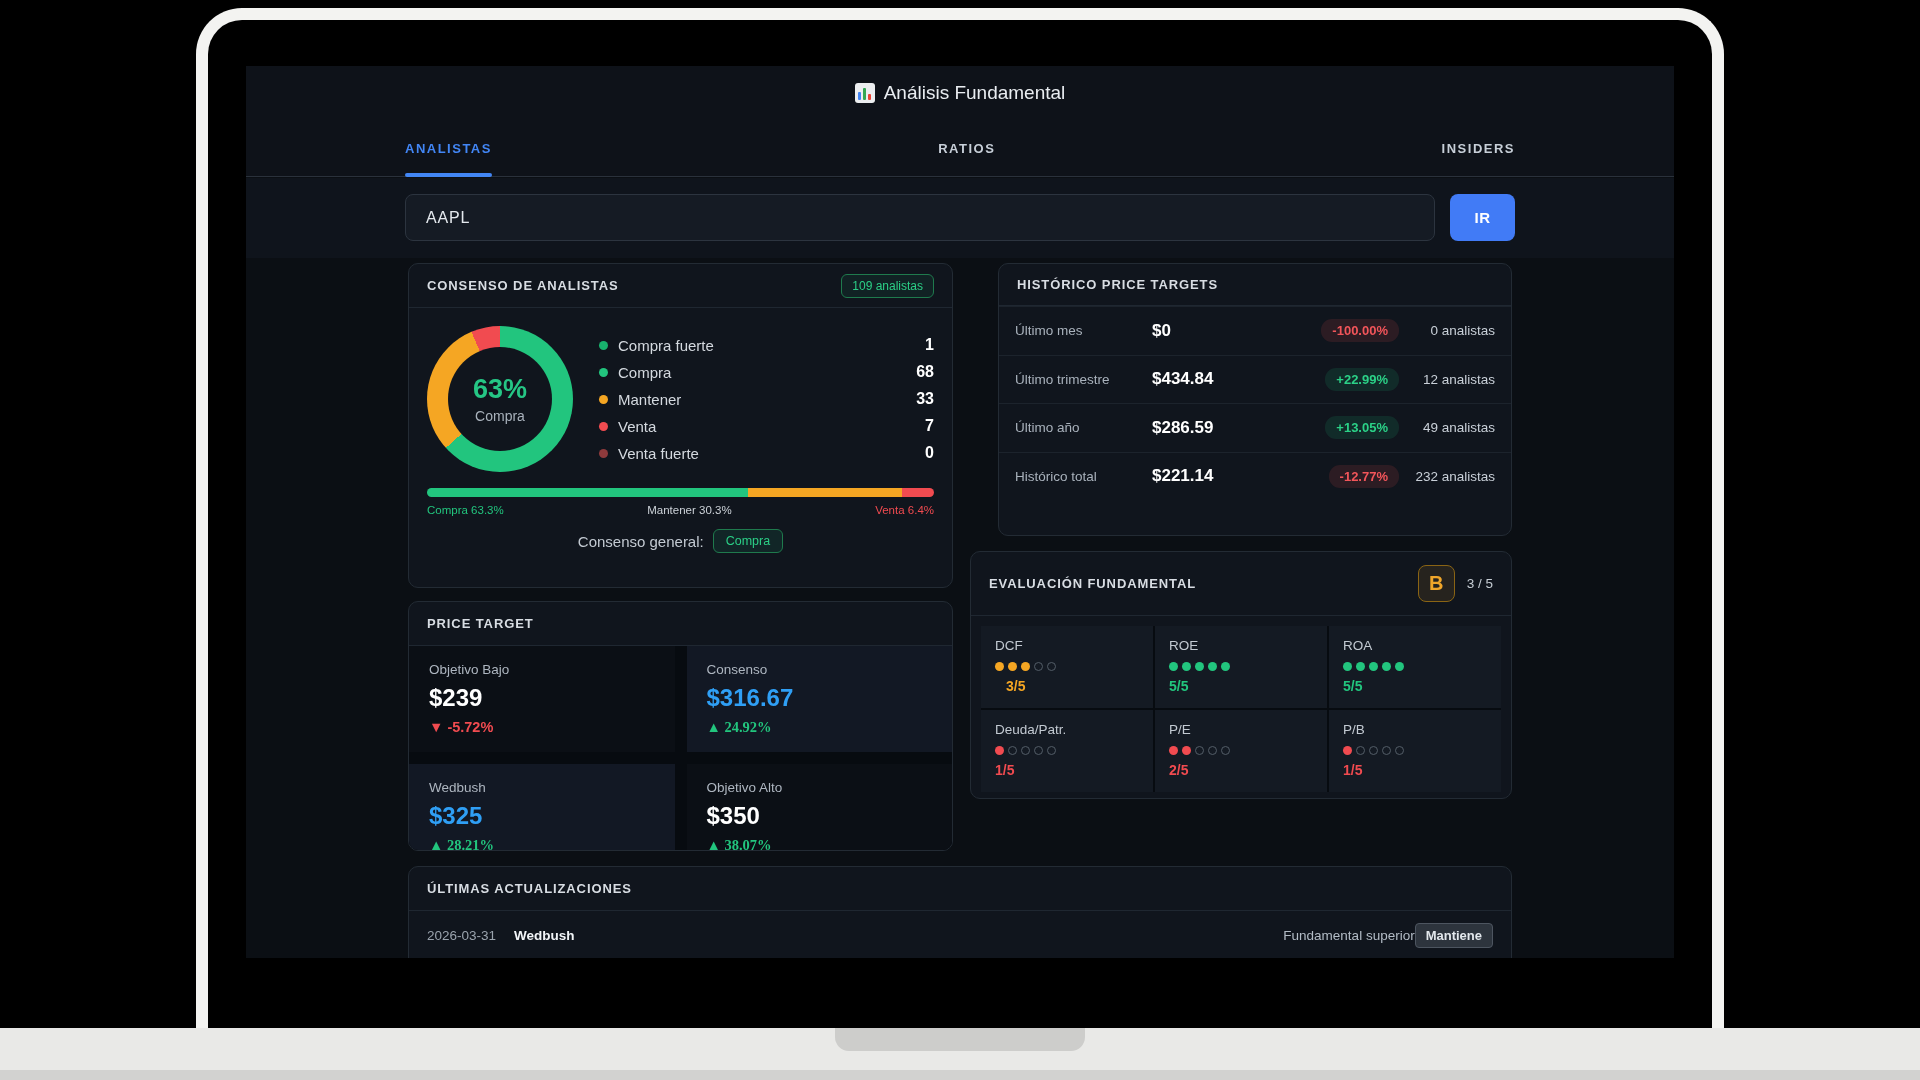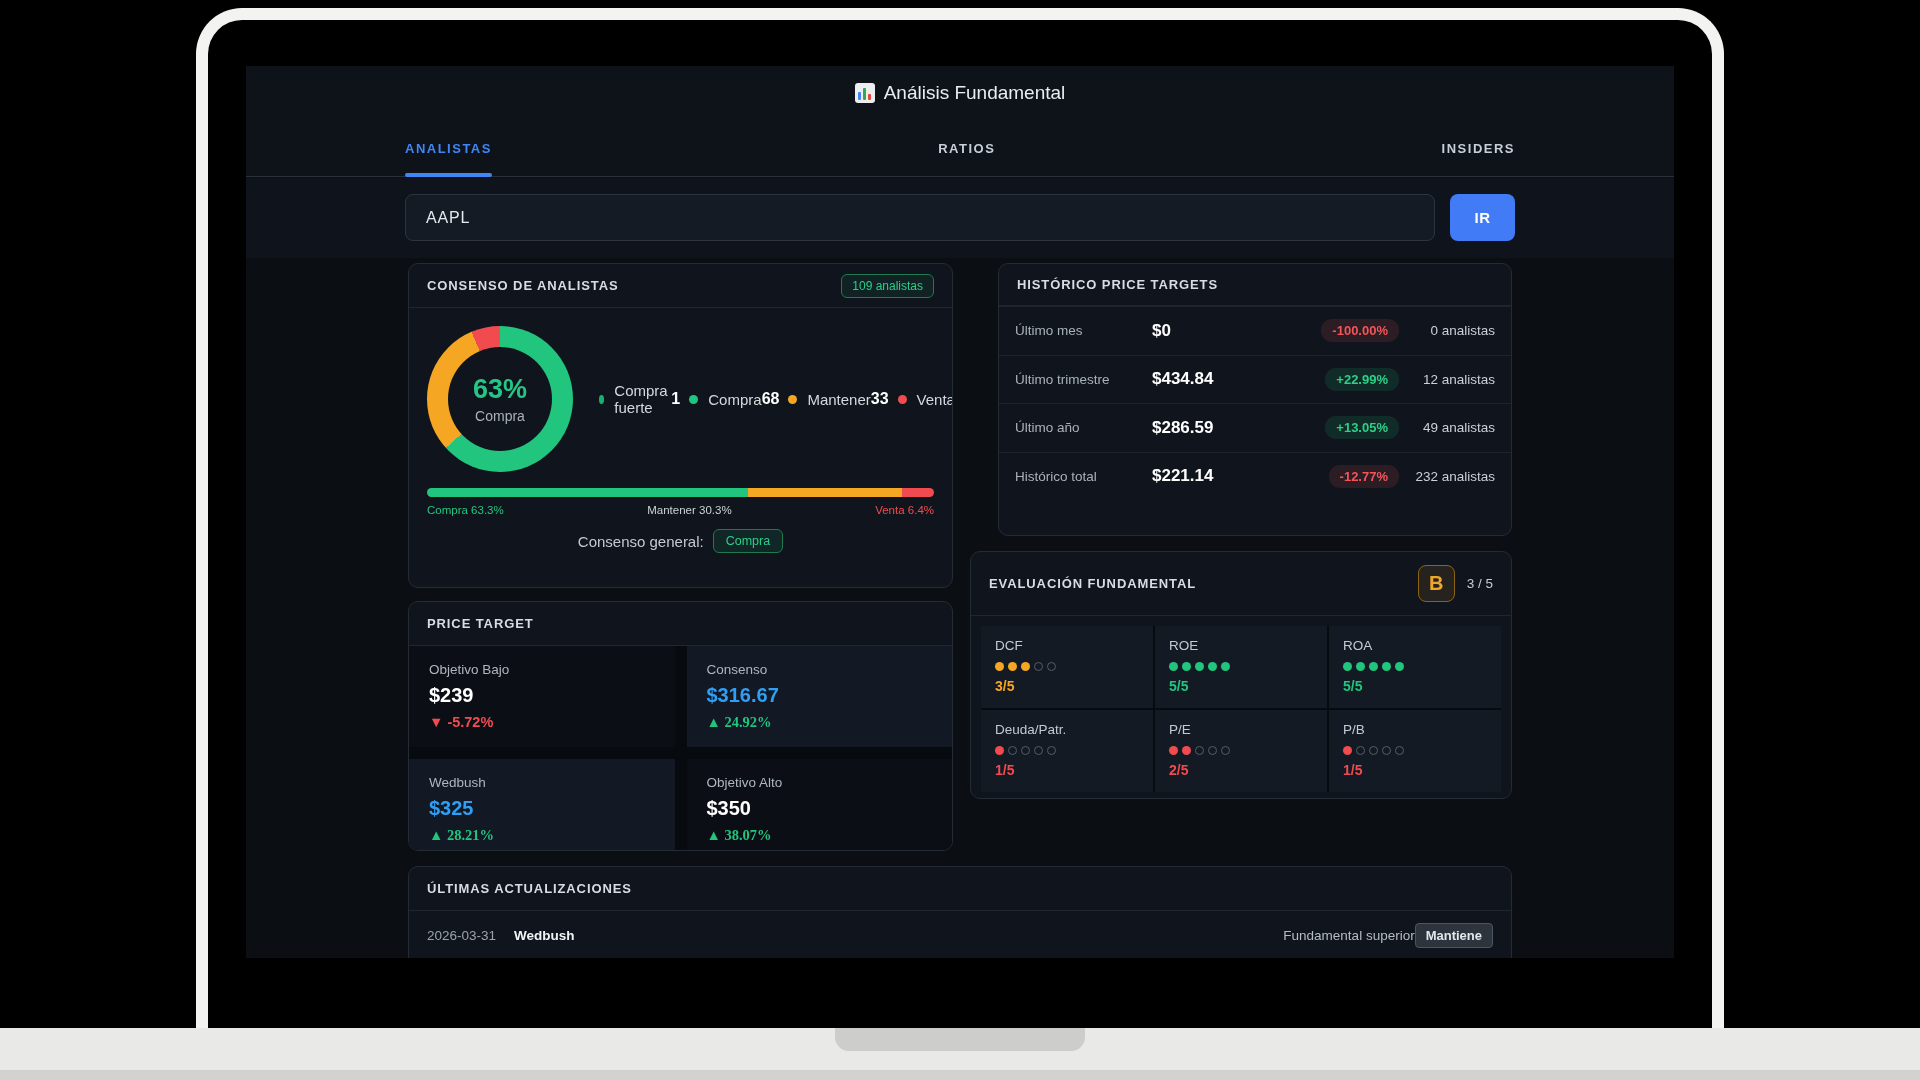--- a/index.html
+++ b/index.html
@@ -62,40 +62,40 @@
     background:rgba(34,197,126,0.08); border-radius:6px; padding:4px 10px; }
   .cons-body { padding:18px 18px 0; }
   .chart-row { display:flex; align-items:center; }
   .donut { position:relative; width:146px; height:146px; border-radius:50%; flex:0 0 146px; }
   .donut::after { content:''; position:absolute; left:21px; top:21px; width:104px; height:104px;
     border-radius:50%; background:#10151d; }
   .donut-center { position:absolute; inset:0; z-index:2; display:flex; flex-direction:column;
     align-items:center; justify-content:center; gap:3px; }
   .donut-pct { font-size:27px; font-weight:bold; color:#25c685; }
   .donut-lab { font-size:14px; color:#a9b2bc; }
-  .legend { flex:1; margin-left:26px; display:flex; flex-direction:row; gap:9px; }
+  .legend { flex:1; margin-left:26px; display:flex; flex-direction:column; gap:9px; }
   .leg-row { display:flex; align-items:center; font-size:15px; color:#d4d9df; }
   .leg-dot { width:9px; height:9px; border-radius:50%; margin-right:10px; }
   .leg-val { margin-left:auto; font-size:16px; font-weight:bold; color:#fff; }
   .dist-bar { display:flex; height:9px; border-radius:5px; overflow:hidden; margin-top:16px; }
   .bar-labels { display:flex; justify-content:space-between; margin-top:7px; font-size:11.5px; }
   .cons-general { margin-top:13px; display:flex; align-items:center; justify-content:center;
     gap:9px; font-size:15px; color:#c3cad2; }
   .badge-compra { font-size:12.5px; color:#2bcf86; border:1px solid #1f7a4d;
     background:rgba(34,197,126,0.1); border-radius:6px; padding:4px 12px; }
 
   
   .card-pt { height:250px; margin-top:13px; }
   .pt-grid { display:grid; grid-template-columns:1fr 1fr; grid-template-rows:1fr 1fr;
     gap:12px; background:#070b10; height:204px; }
   .pt-cell { padding:16px 20px; }
   .pt-cell:nth-child(1), .pt-cell:nth-child(4) { background:#0b0f15; }
   .pt-cell:nth-child(2), .pt-cell:nth-child(3) { background:#121824; }
   .pt-label { font-size:13.5px; color:#aeb6c0; }
-  .pt-val { font-size:20px; font-weight:bold; margin-top:7px; }
+  .pt-val { font-size:24px; font-weight:bold; margin-top:7px; }
   .vc-white { color:#fff; } .vc-blue { color:#2f9ff5; }
   .pt-chg { font-size:14.5px; font-weight:bold; margin-top:7px; }
   .chg-up { color:#22c57e;font-family:Liberation Serif, serif; } .chg-down { color:#f14b50; }
 
   
   .card-hist { height:273px;margin-left:28px; }
   .hist-row { display:flex; align-items:center; height:48.5px; padding:0 16px;
     border-top:1px solid #1c232c; }
   .hist-row:first-of-type { border-top:none; }
   .hist-label { flex:0 0 137px; font-size:13.5px; color:#a9b2bc; }
@@ -114,21 +114,21 @@
     display:flex; align-items:center; justify-content:center; }
   .grade-score { font-size:13.5px; color:#c6cdd4; }
   .eval-body { padding:10px; }
   .metric-grid { display:grid; grid-template-columns:1fr 1fr 1fr; gap:2px; background:#070b10; }
   .metric-cell { background:#141a23; padding:12px 14px 14px; }
   .metric-label { font-size:13.5px; color:#c3cad2; }
   .dots { display:flex; gap:4px; margin-top:9px; }
   .dot { width:9px; height:9px; border-radius:50%; }
   .dot-empty { border:1.5px solid #535d67; width:9px; height:9px; }
   .metric-score { font-size:14px; font-weight:bold; margin-top:7px; }
-  .sc-orange { color:#f5a623; } .sc-green { color:#22c57e; } .sc-red { color:#f14b50; }
+  .sc-orange { color:#f5a623;margin-left:11px; } .sc-green { color:#22c57e; } .sc-red { color:#f14b50; }
 
   
   .card-updates { position:absolute; left:162px; top:800px; width:1104px; height:110px; }
   .upd-row { display:flex; align-items:center; height:48px; padding:0 18px; }
   .upd-date { font-size:13.5px; color:#9aa3ad; }
   .upd-analyst { font-size:13.5px; font-weight:bold; color:#f2f5f8; margin-left:18px; }
   .upd-rating { margin-left:auto; font-size:13.5px; color:#b3bcc6; }
   .badge-action { font-size:13px; font-weight:bold; color:#e3e8ed;
     background:#2d343d; border:1px solid #4d5560; border-radius:4px; padding:4px 10px; }
 </style>

